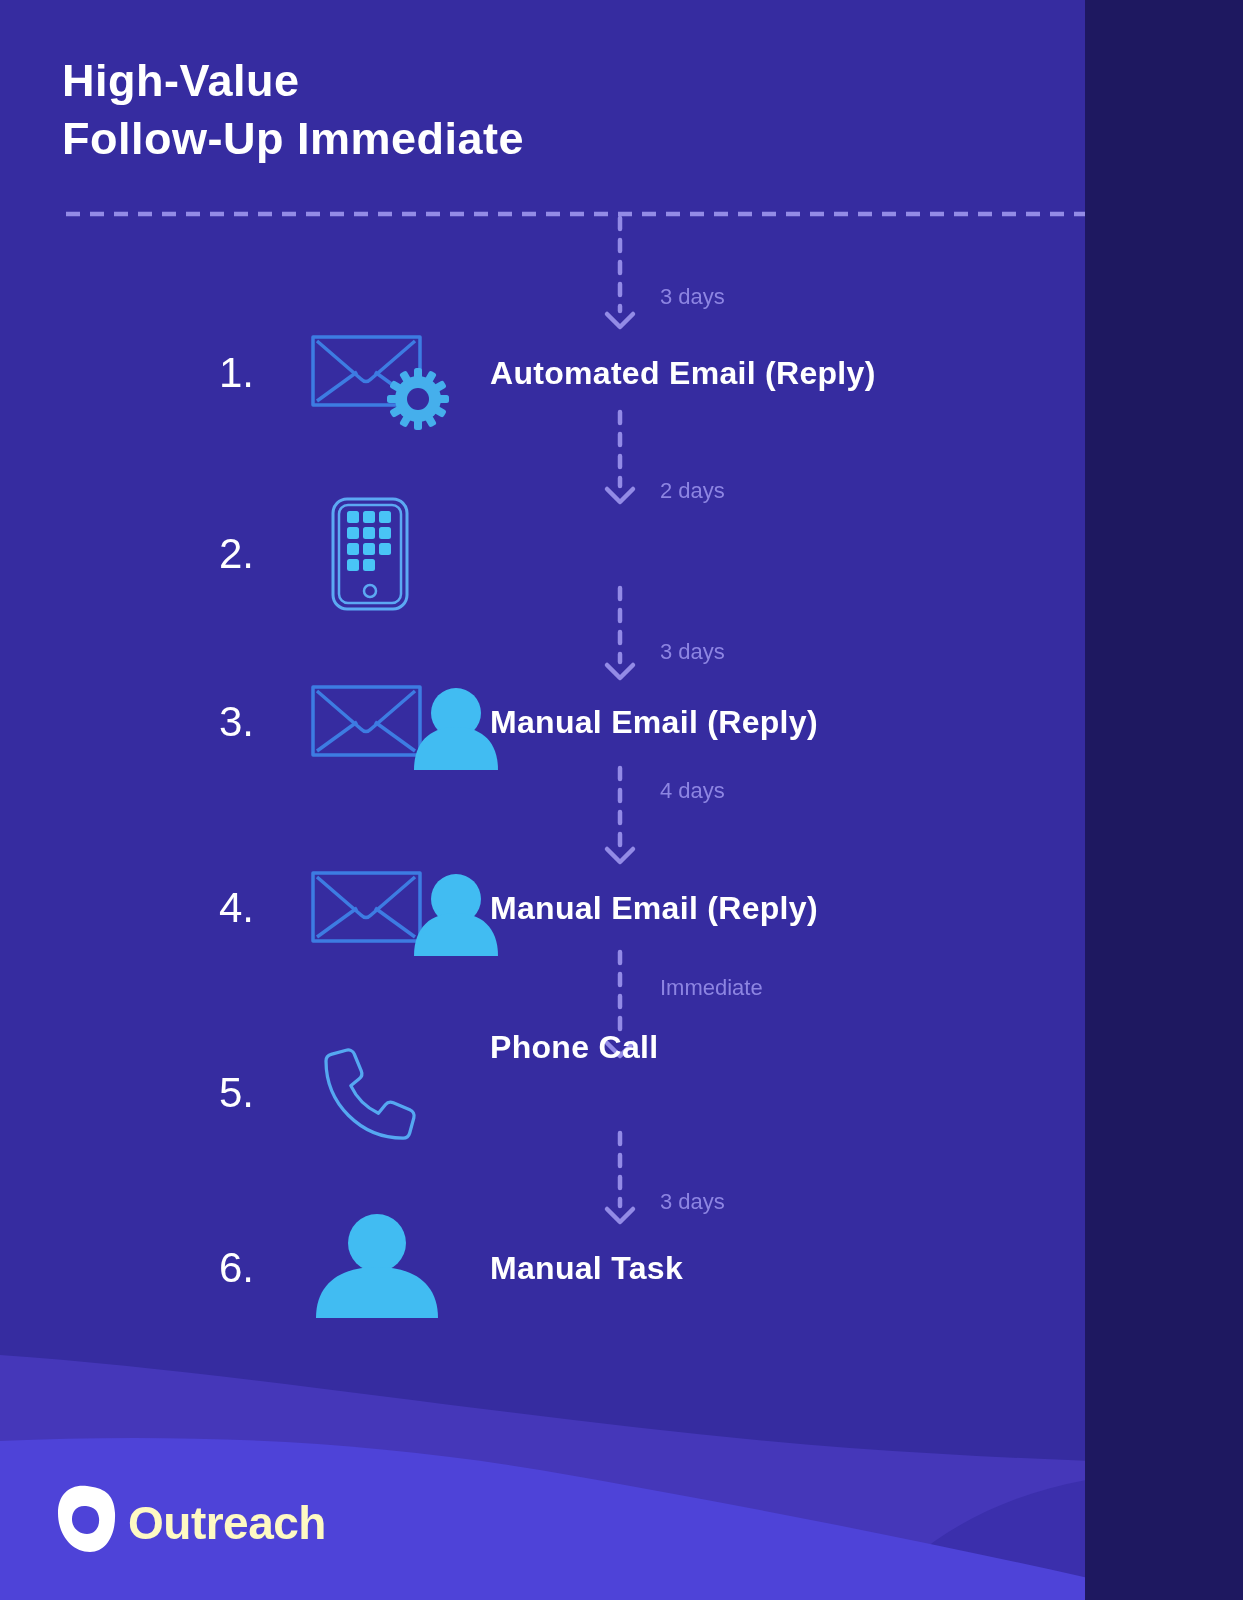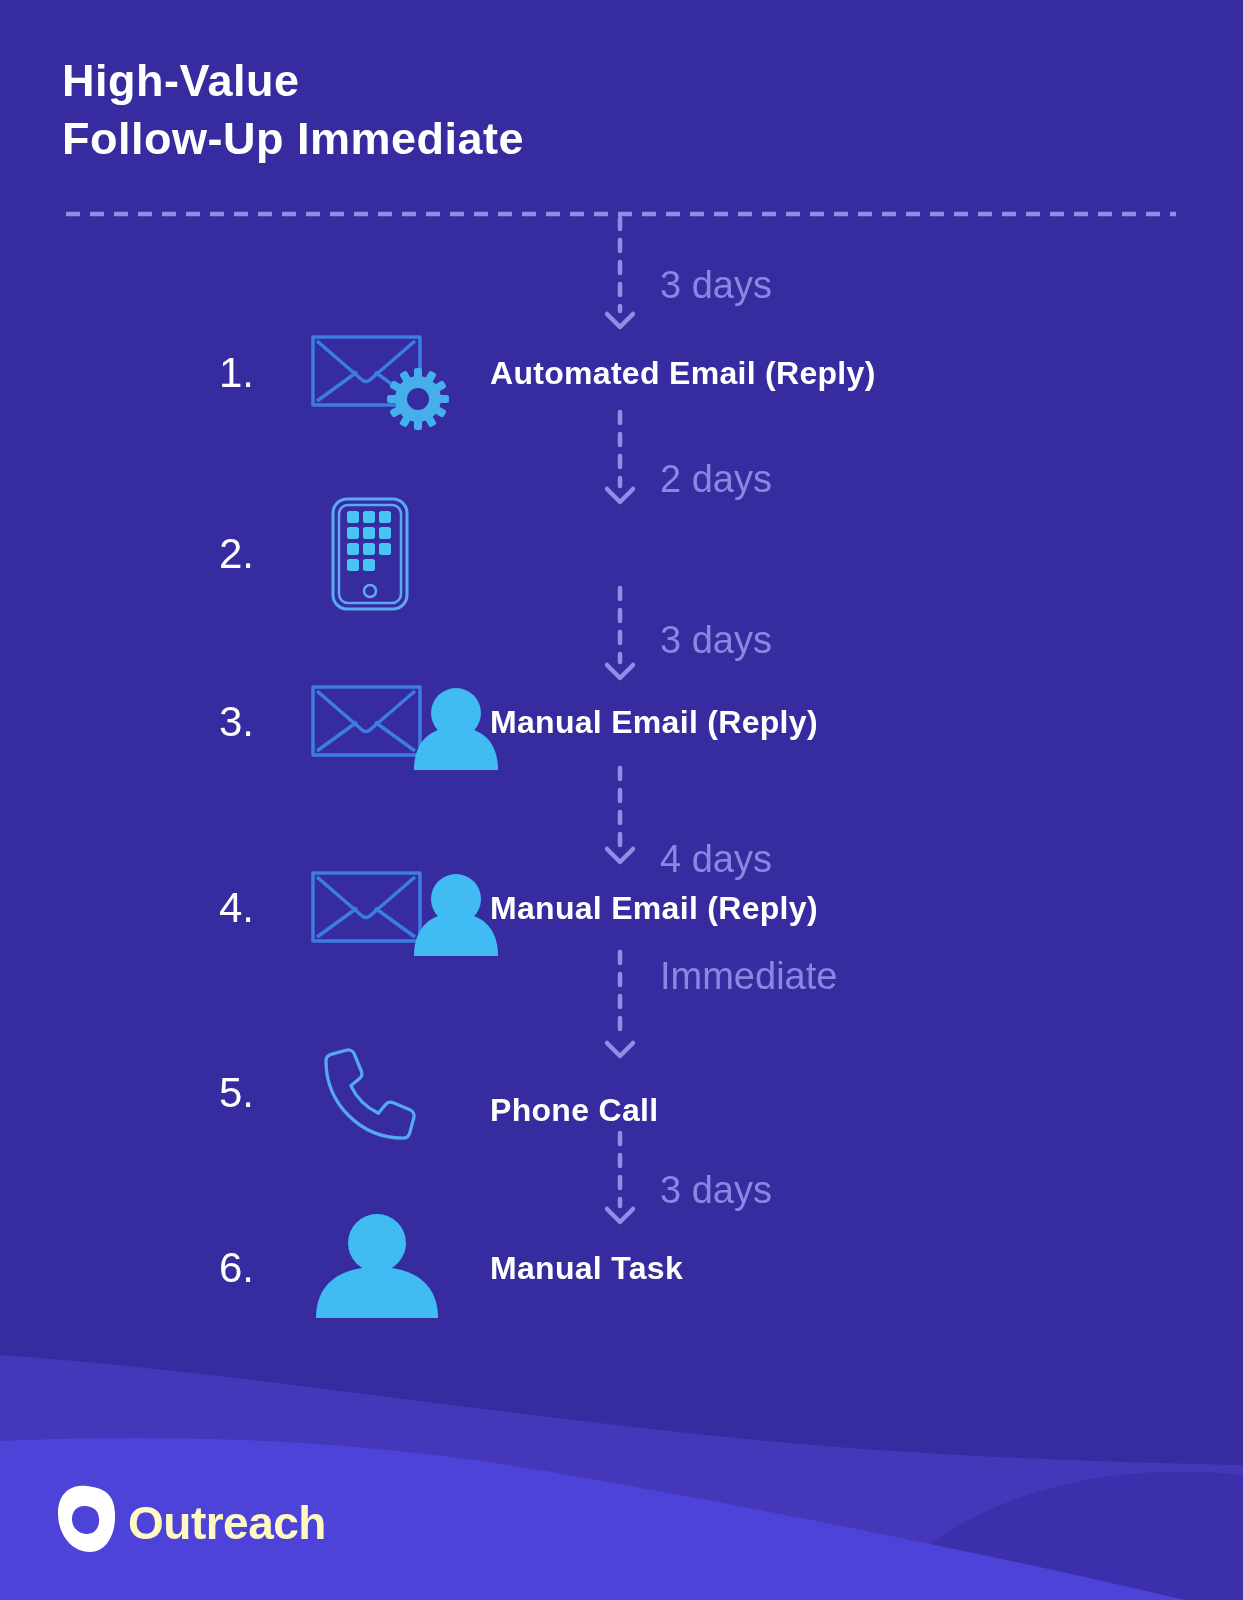--- a/index.html
+++ b/index.html
@@ -1,18 +1,18 @@
 <!DOCTYPE html>
 <html><head>
 <meta charset="utf-8">
 <style>
   html,body{margin:0;padding:0;background:#1e1860;}
   .canvas{
     position:relative;
-    width:1243px;height:1600px;
+    width:1085px;height:1600px;
     background:#362CA0;
     overflow:hidden;
     font-family:"Liberation Sans", sans-serif;
   }
   .abs{position:absolute;}
   .title{
     left:62px;top:52px;
     color:#ffffff;
     font-size:45px;
     font-weight:800;
@@ -28,23 +28,24 @@
   }
   .step-label{
     left:490px;
     color:#ffffff;font-size:32px;font-weight:800;
     letter-spacing:0.3px;
     white-space:nowrap;
     z-index:5;
   }
   .interval-label{
     left:660px;
-    color:#8D85E2;font-size:38px;font-weight:400;
+    color:#8D85E2;font-size:22px;font-weight:400;
     white-space:nowrap;
     z-index:5;
+    margin-top:12px;
   }
   .brand-text{
     left:128px;top:1496px;
     color:#fef9c3;font-size:46px;font-weight:700;
     letter-spacing:-0.5px;
     z-index:6;
   }
   
   .vc{transform:translateY(-50%);}
 </style>
@@ -171,32 +172,32 @@
   </svg>
 
   <div class="abs title">
     <div>High-Value</div>
     <div>Follow-Up Immediate</div>
   </div>
 
   <div class="abs interval-label vc" style="top:285px">3 days</div>
   <div class="abs interval-label vc" style="top:479px">2 days</div>
   <div class="abs interval-label vc" style="top:640px">3 days</div>
-  <div class="abs interval-label vc" style="top:859px">4 days</div>
+  <div class="abs interval-label vc" style="top:779px">4 days</div>
   <div class="abs interval-label vc" style="top:976px">Immediate</div>
   <div class="abs interval-label vc" style="top:1190px">3 days</div>
 
   <div class="abs step-number vc" style="left:190px;top:373px">1.</div>
   <div class="abs step-number vc" style="left:190px;top:554px">2.</div>
   <div class="abs step-number vc" style="left:190px;top:722px">3.</div>
   <div class="abs step-number vc" style="left:190px;top:908px">4.</div>
   <div class="abs step-number vc" style="left:190px;top:1093px">5.</div>
   <div class="abs step-number vc" style="left:190px;top:1268px">6.</div>
 
   <div class="abs step-label vc" style="top:373px">Automated Email (Reply)</div>
   <div class="abs step-label vc" style="top:722px">Manual Email (Reply)</div>
   <div class="abs step-label vc" style="top:908px">Manual Email (Reply)</div>
-  <div class="abs step-label vc" style="top:1110px">Phone Call</div>
+  <div class="abs step-label vc" style="top:1047px">Phone Call</div>
   <div class="abs step-label vc" style="top:1268px">Manual Task</div>
 
   <div class="abs brand-text">Outreach</div>
 
 </div>
 
 </body></html>

